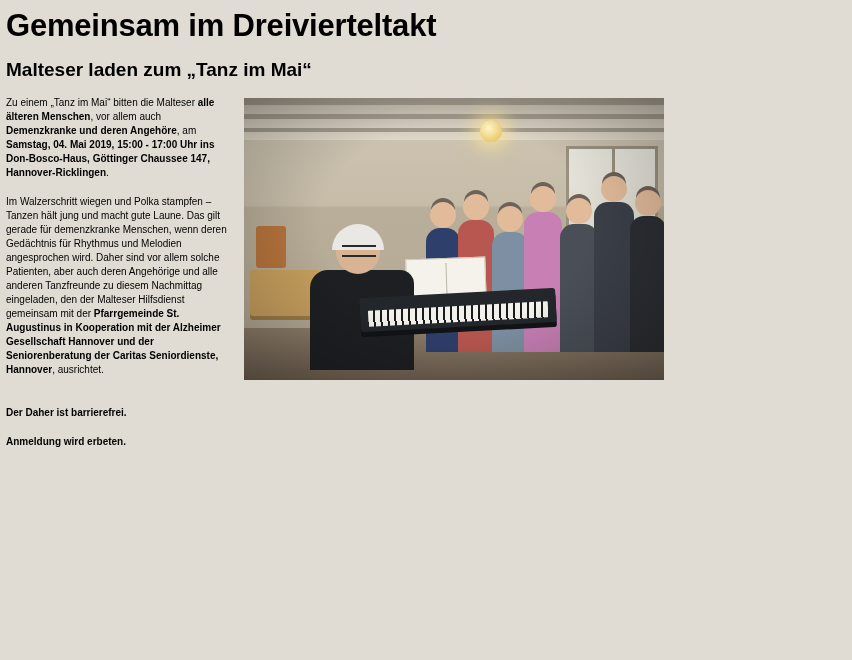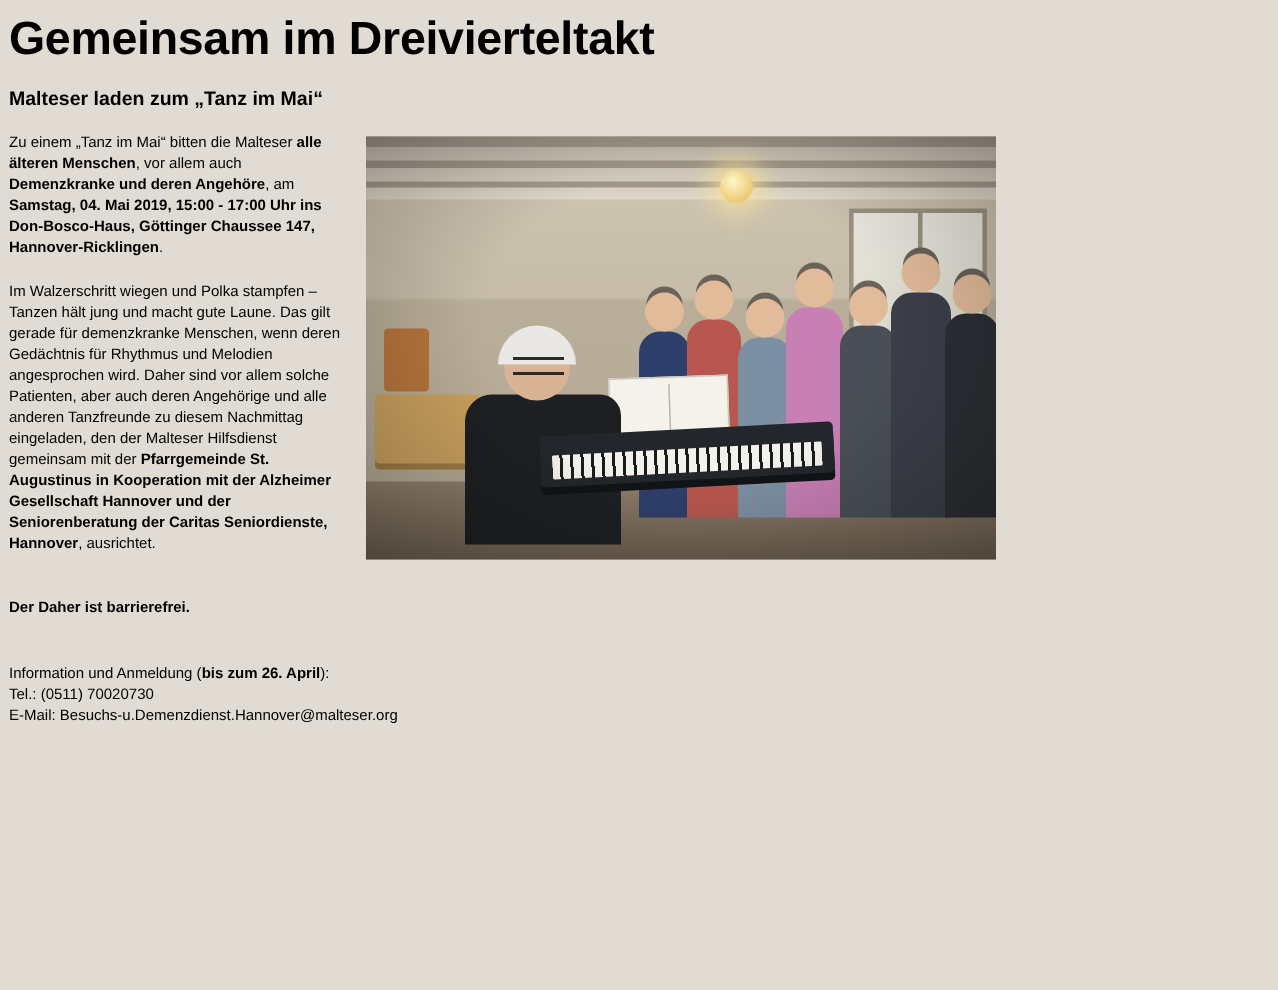--- a/index.html
+++ b/index.html
@@ -22,21 +22,21 @@
     padding: 10px 6px 0 6px;
   }
   .title {
     font-size: 31px;
     font-weight: bold;
     line-height: 1.05;
     letter-spacing: -0.2px;
     margin: 0 0 2px 0;
   }
   .subtitle {
-    font-size: 13px;
+    font-size: 19px;
     font-weight: bold;
     line-height: 1.15;
     margin: 16px 0 16px 0;
   }
   .body-text {
     font-size: 10px;
     line-height: 1.40;
   }
   .photo {
     float: right;
@@ -205,19 +205,19 @@
     <div class="spacer"></div>
 
     <p class="para"><span>Im Walzerschritt wiegen und Polka stampfen – Tanzen hält jung und macht gute Laune. Das gilt gerade für demenzkranke Menschen, wenn deren Gedächtnis für Rhythmus und Melodien angesprochen wird. Daher sind vor allem solche Patienten, aber auch deren Angehörige und alle anderen Tanzfreunde zu diesem Nachmittag eingeladen, den der Malteser Hilfsdienst gemeinsam mit der </span><b>Pfarrgemeinde St. Augustinus in Kooperation mit der Alzheimer Gesellschaft Hannover und der Seniorenberatung der Caritas Seniordienste, Hannover</b><span>, ausrichtet.</span></p>
 
     <div class="spacer"></div>
 
     <p class="para b"><br><span>Der Daher ist barrierefrei.</span></p>
 
     <div class="spacer"></div>
 
-
-    <div class="spacer"></div>
-
-    <p class="para"><span>Information und Anmeldung (</span><b>bis zum 26. April</b><span>):</span><br><span>Tel.: (0511) 70020730</span><br><span>E-Mail: Besuchs-u.Demenzdienst.Hannover@malteser.org</span></p>
+    <p class="para b">Anmeldung wird erbeten.</p>
+
+    <div class="spacer"></div>
+
 
   </div>
 </div>
 
 </body></html>

